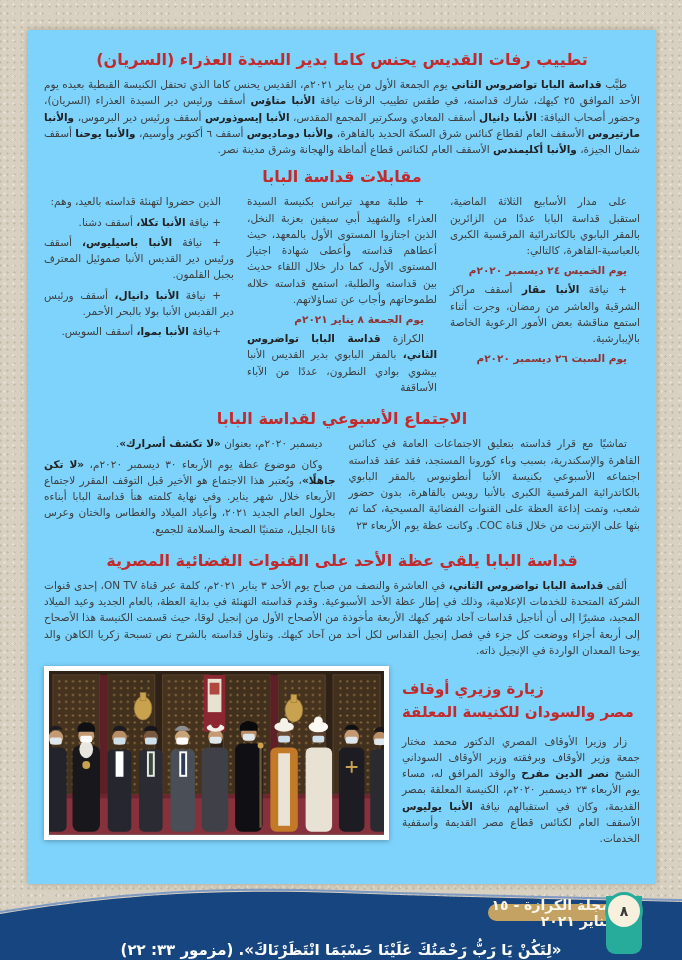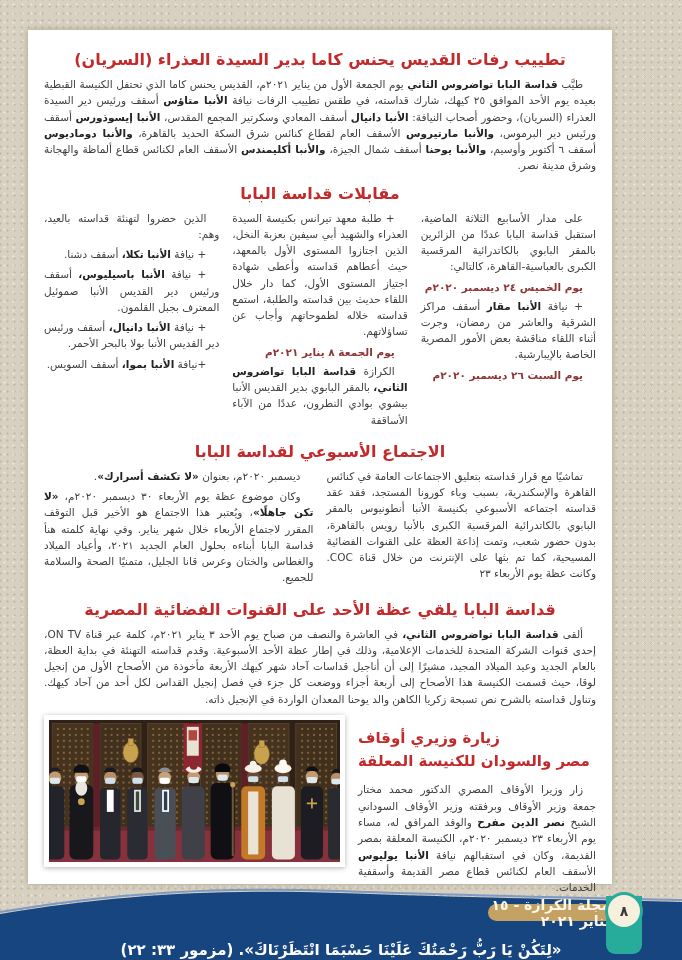--- a/index.html
+++ b/index.html
@@ -8,22 +8,22 @@
     font-family:"DejaVu Sans",sans-serif;
     background-color:#d8d0c0;
     background-image:
       radial-gradient(rgba(255,255,255,.35) 1px, transparent 1.4px),
       radial-gradient(rgba(150,138,112,.28) 1px, transparent 1.4px);
     background-size:9px 9px,7px 7px;
     background-position:0 0,4px 3px;
     direction:rtl;
   }
   .panel{
-    position:absolute;left:28px;top:30px;width:584px;height:854px;
-    background:#ffffff;box-shadow:0 0 6px rgba(90,80,60,.35);
+    position:absolute;left:28px;top:30px;width:628px;height:854px;
+    background:#7dd3fc;box-shadow:0 0 6px rgba(90,80,60,.35);
     padding:10px 16px;box-sizing:border-box;
   }
   h1.sec{
     margin:10px 0 7px;text-align:center;
     color:#c32a2b;font-size:16px;font-weight:bold;letter-spacing:0;
   }
   .p{
     margin:0 0 4px;color:#3e3e3e;font-size:10.5px;line-height:1.55;
     text-align:justify;text-justify:inter-word;text-indent:13px;
   }
@@ -75,21 +75,21 @@
 <div class="panel">
 
   <h1 class="sec">تطييب رفات القديس يحنس كاما بدير السيدة العذراء (السريان)</h1>
   <p class="p"><span>طيَّب </span><span class="b">قداسة البابا تواضروس الثاني</span><span> يوم الجمعة الأول من يناير ٢٠٢١م، القديس يحنس كاما الذي تحتفل الكنيسة القبطية بعيده يوم الأحد الموافق ٢٥ كيهك، شارك قداسته، في طقس تطييب الرفات نيافة </span><span class="b">الأنبا متاؤس</span><span> أسقف ورئيس دير السيدة العذراء (السريان)، وحضور أصحاب النيافة: </span><span class="b">الأنبا دانيال</span><span> أسقف المعادي وسكرتير المجمع المقدس، </span><span class="b">الأنبا إيسوذورس</span><span> أسقف ورئيس دير البرموس، </span><span class="b">والأنبا مارتيروس</span><span> الأسقف العام لقطاع كنائس شرق السكة الحديد بالقاهرة، </span><span class="b">والأنبا دوماديوس</span><span> أسقف ٦ أكتوبر وأوسيم، </span><span class="b">والأنبا يوحنا</span><span> أسقف شمال الجيزة، </span><span class="b">والأنبا أكليمندس</span><span> الأسقف العام لكنائس قطاع ألماظة والهجانة وشرق مدينة نصر.</span></p>
 
   <h1 class="sec">مقابلات قداسة البابا</h1>
   <div class="cols">
     <div class="col">
       <p class="p"><span>على مدار الأسابيع الثلاثة الماضية، استقبل قداسة البابا عددًا من الزائرين بالمقر البابوي بالكاتدرائية المرقسية الكبرى بالعباسية-القاهرة، كالتالي:</span></p>
       <p class="date">يوم الخميس ٢٤ ديسمبر ٢٠٢٠م</p>
-      <p class="p"><span>+ نيافة </span><span class="b">الأنبا مقار</span><span> أسقف مراكز الشرقية والعاشر من رمضان، وجرت أثناء اللقاء مناقشة بعض الأمور المصرية الخاصة بالإيبارشية.</span></p>
+      <p class="p"><span>+ نيافة </span><span class="b">الأنبا مقار</span><span> أسقف مراكز الشرقية والعاشر من رمضان، وجرت أثناء استمع مناقشة بعض الأمور الرعوية الخاصة بالإيبارشية.</span></p>
       <p class="date">يوم السبت ٢٦ ديسمبر ٢٠٢٠م</p>
     </div>
     <div class="col">
       <p class="p"><span>+ طلبة معهد تيرانس بكنيسة السيدة العذراء والشهيد أبي سيفين بعزبة النخل، الذين اجتازوا المستوى الأول بالمعهد، حيث أعطاهم قداسته وأعطى شهادة اجتياز المستوى الأول، كما دار خلال اللقاء حديث بين قداسته والطلبة، استمع قداسته خلاله لطموحاتهم وأجاب عن تساؤلاتهم.</span></p>
       <p class="date">يوم الجمعة ٨ يناير ٢٠٢١م</p>
       <p class="p"><span>الكرازة </span><span class="b">قداسة البابا تواضروس الثاني،</span><span> بالمقر البابوي بدير القديس الأنبا بيشوي بوادي النطرون، عددًا من الآباء الأساقفة</span></p>
     </div>
     <div class="col">
       <p class="p"><span>الذين حضروا لتهنئة قداسته بالعيد، وهم:</span></p>
       <p class="p"><span>+ نيافة </span><span class="b">الأنبا تكلا،</span><span> أسقف دشنا.</span></p>

